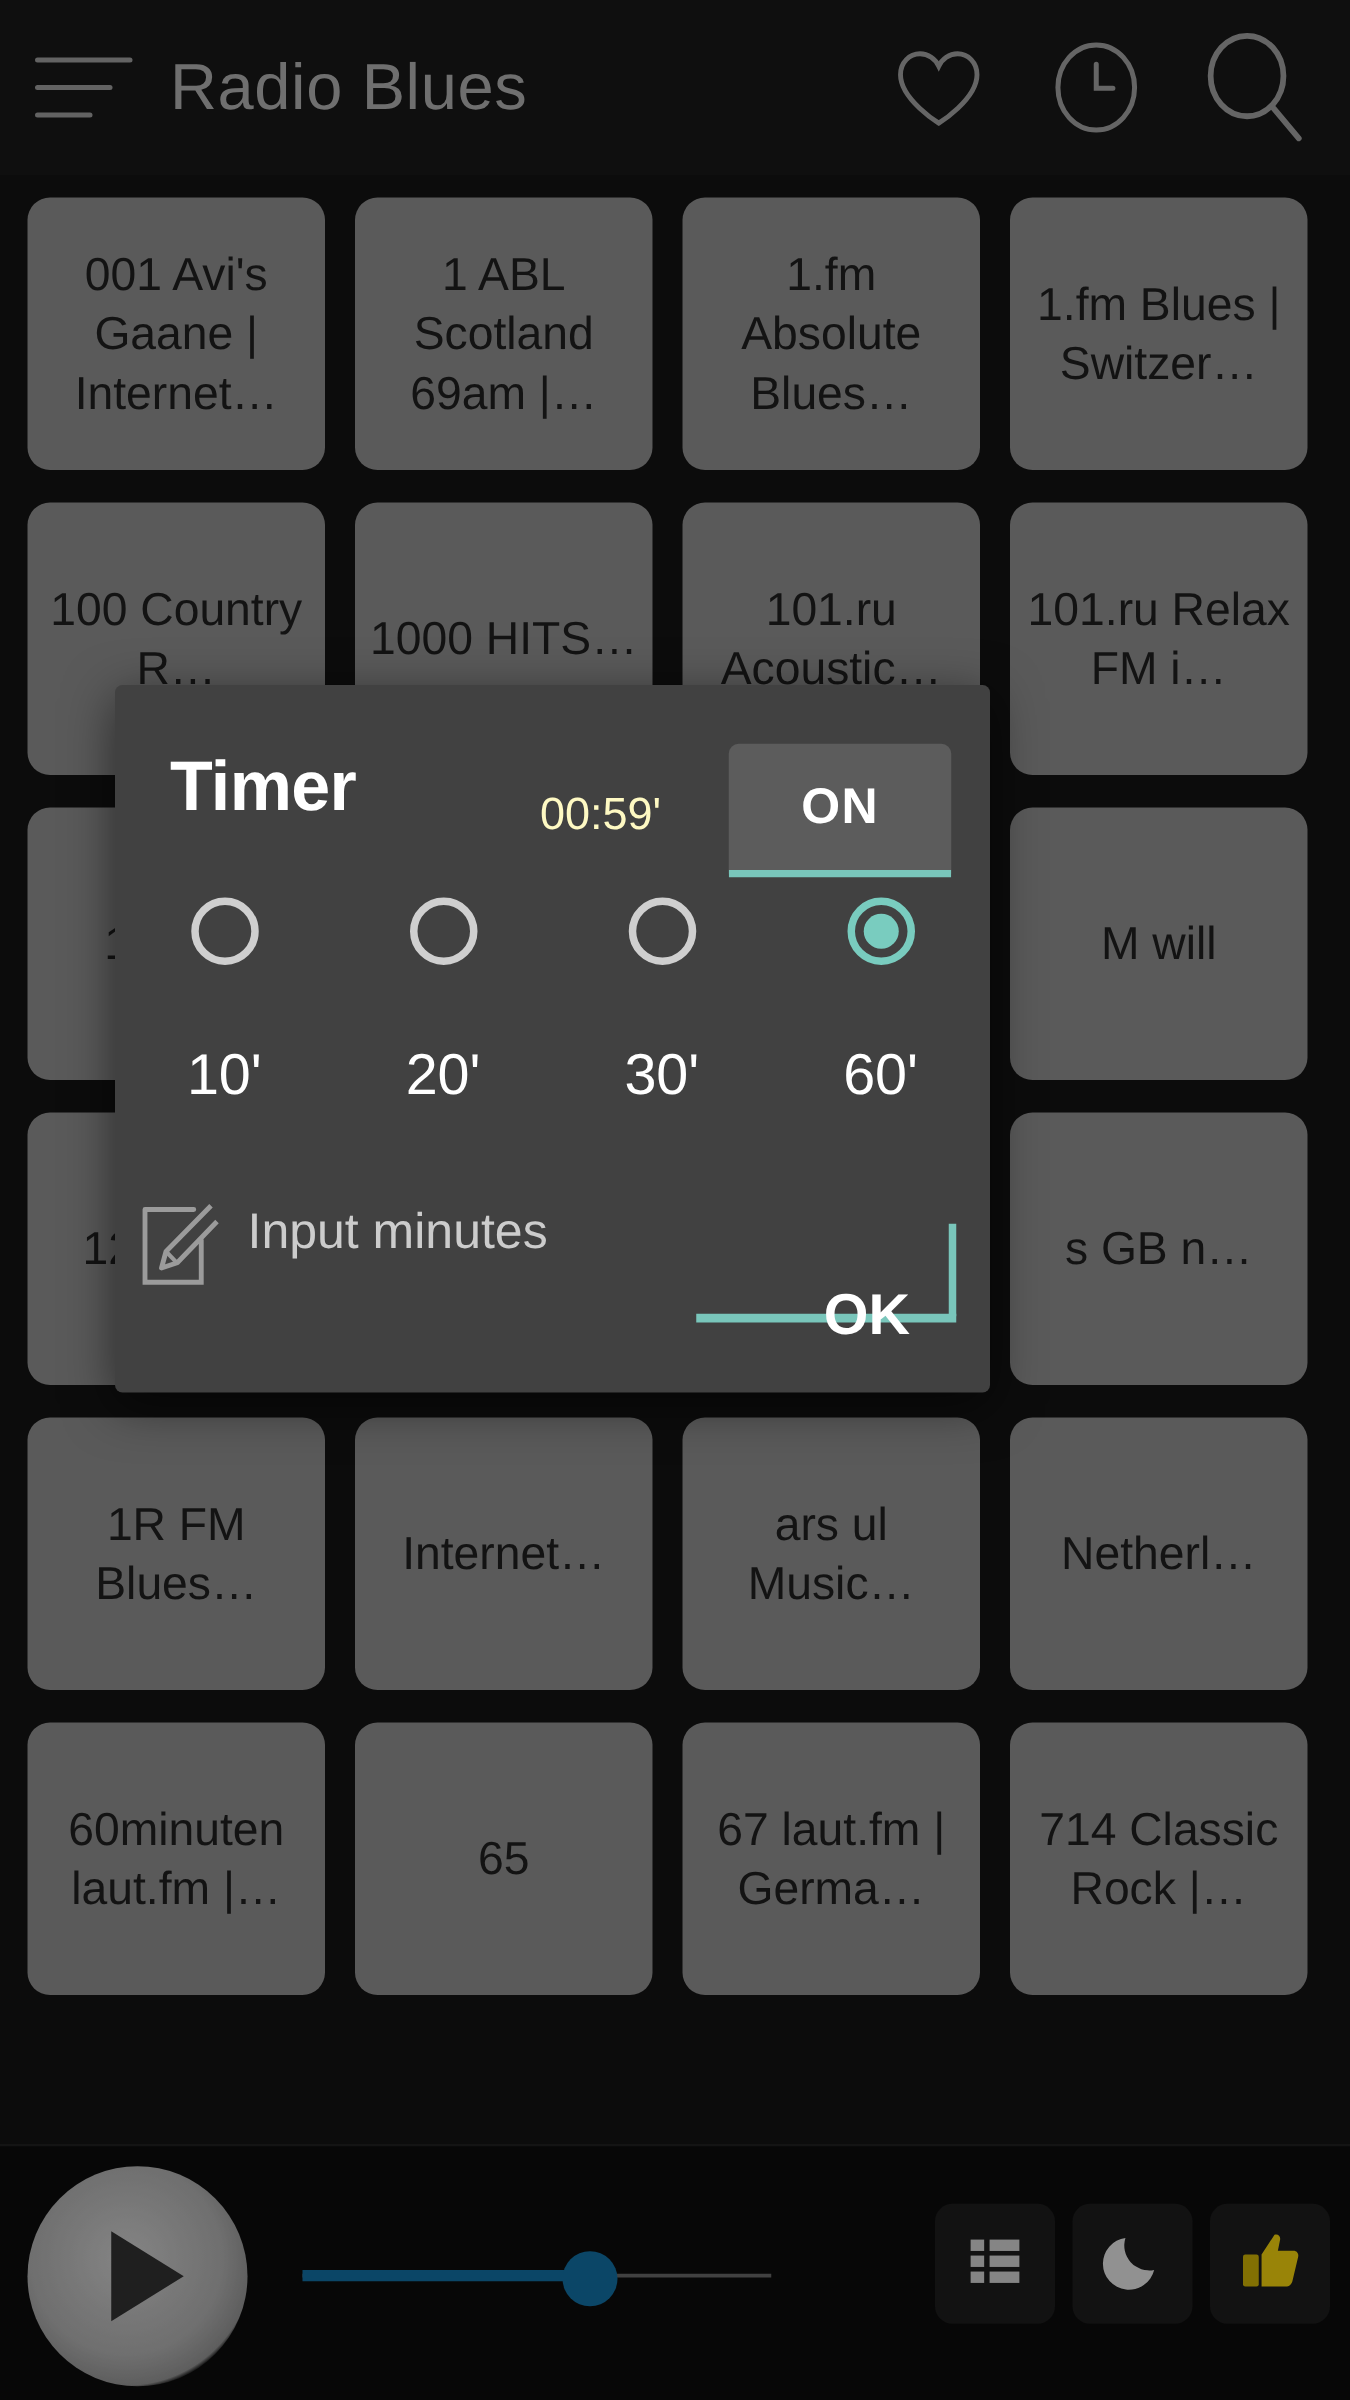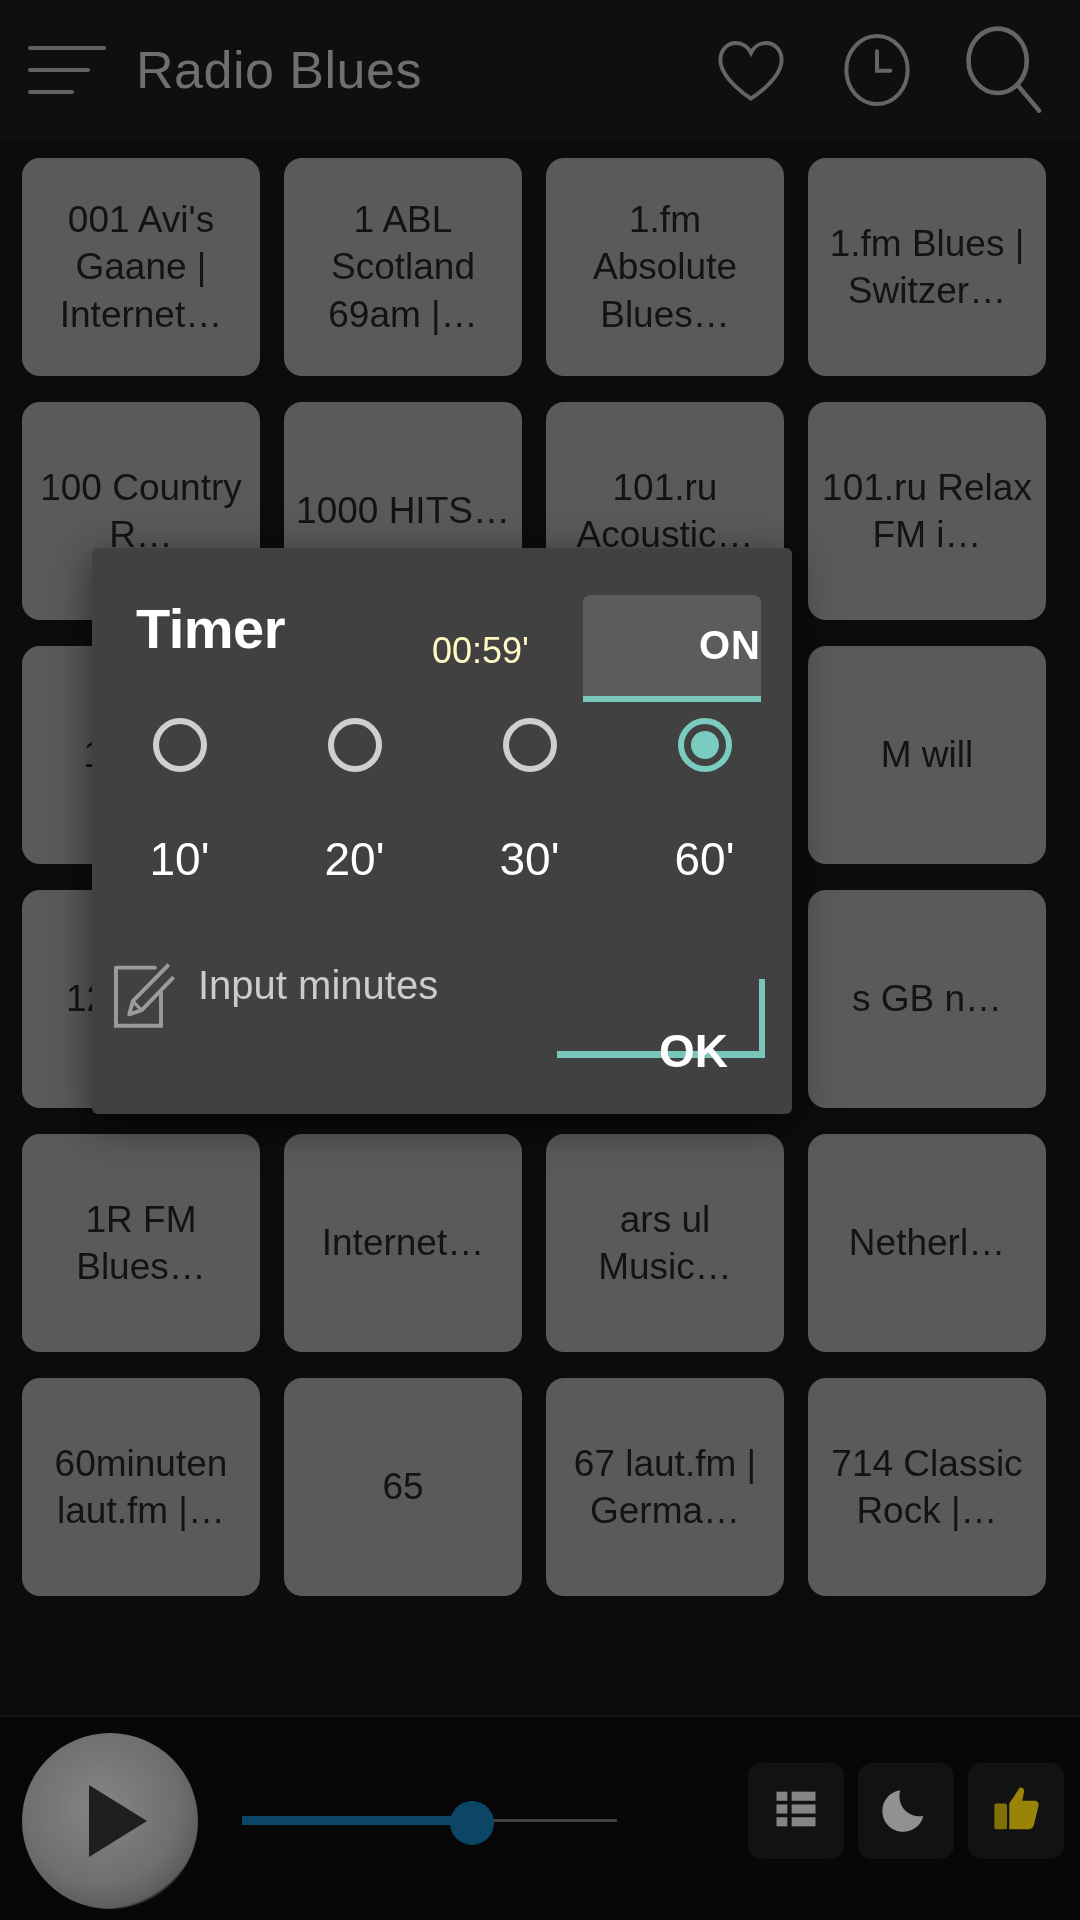--- a/index.html
+++ b/index.html
@@ -218,21 +218,21 @@
   }
   .onoff-btn {
     position: absolute;
     left: 491px; top: 47px;
     width: 178px; height: 107px;
     background: #5c5c5c;
     border-radius: 8px 8px 0 0;
     border-bottom: 6px solid #79c6bb;
     display: flex;
     align-items: center;
-    justify-content: flex-end;
+    justify-content: center;
     cursor: pointer;
   }
   .onoff-label {
     font-size: 40px;
     color: #ffffff;
     font-weight: bold;
     letter-spacing: 1px;
   }
 
   .radio-row {

